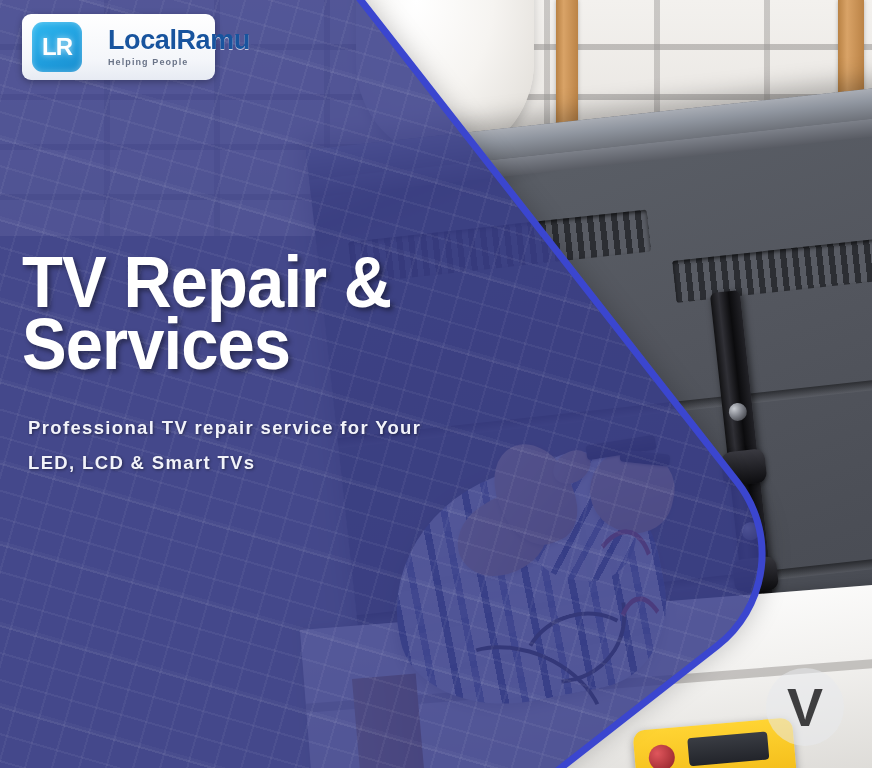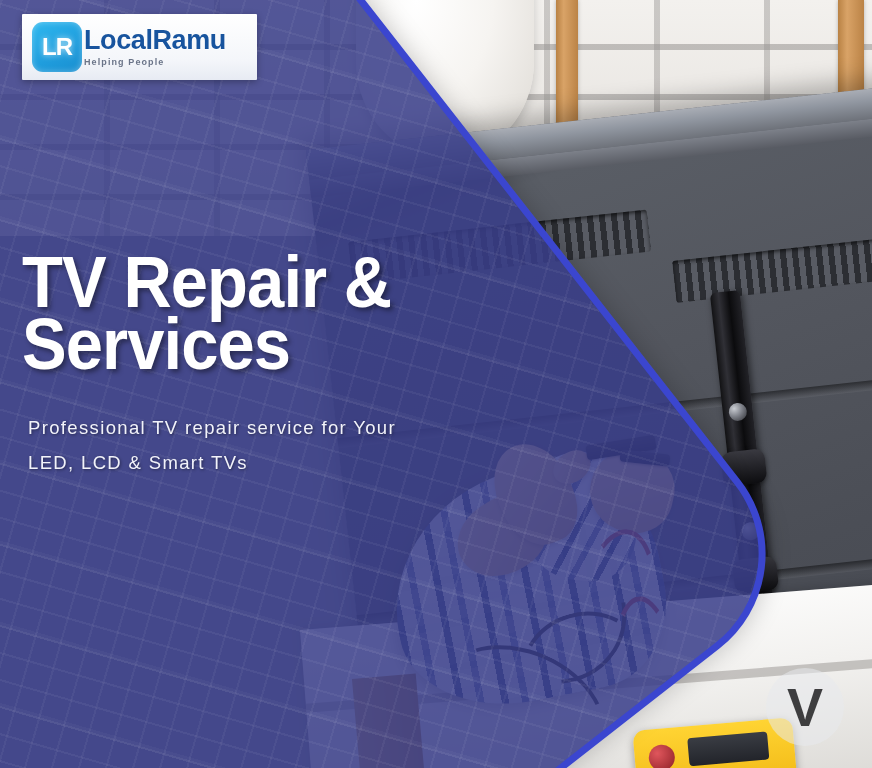--- a/index.html
+++ b/index.html
@@ -319,36 +319,36 @@
     letter-spacing: -1px;
     color: #ffffff;
     text-shadow: 3px 3px 5px rgba(0,0,0,.42);
     transform: scaleX(.93);
     transform-origin: left center;
     white-space: pre-line;
   }
   .subhead {
     margin: 34px 0 0 6px;
     font-family: "Liberation Sans", sans-serif;
-    font-weight: 400;
+    font-weight: 700;
     font-size: 18.5px;
     line-height: 1.9;
     letter-spacing: 1.35px;
     color: #f2f3fa;
     text-shadow: 1px 1px 3px rgba(0,0,0,.45);
     white-space: pre-line;
   }
 
   
   .logo-badge {
     position: absolute;
     left: 22px; top: 14px;
-    width: 235px; height: 66px;
+    width: 193px; height: 66px;
     background: linear-gradient(180deg,#ffffff 0%, #f4f6fa 70%, #e7ebf3 100%);
-    border-radius: 1px;
+    border-radius: 9px;
     box-shadow: 0 2px 7px rgba(0,0,0,.3);
     display: flex;
     align-items: center;
     padding: 0 10px;
     z-index: 60;
   }
   .logo-mark {
     width: 50px; height: 50px;
     flex: 0 0 50px;
     border-radius: 11px;
@@ -357,21 +357,21 @@
     box-shadow: inset 0 0 6px rgba(255,255,255,.35);
   }
   .logo-mark-text {
     color: #ffffff;
     font-family: "Liberation Sans", sans-serif;
     font-weight: 700;
     font-size: 24px;
     letter-spacing: -1px;
     text-shadow: 0 0 6px rgba(255,255,255,.7);
   }
-  .logo-words { margin-left: 2px; line-height: 1; }
+  .logo-words { margin-left: 26px; line-height: 1; }
   .logo-name {
     display: block;
     font-family: "Liberation Sans", sans-serif;
     font-weight: 700;
     font-size: 27px;
     letter-spacing: -.4px;
     color: #18549e;
     text-shadow: 0 1px 0 rgba(255,255,255,.7);
   }
   .logo-tagline {

